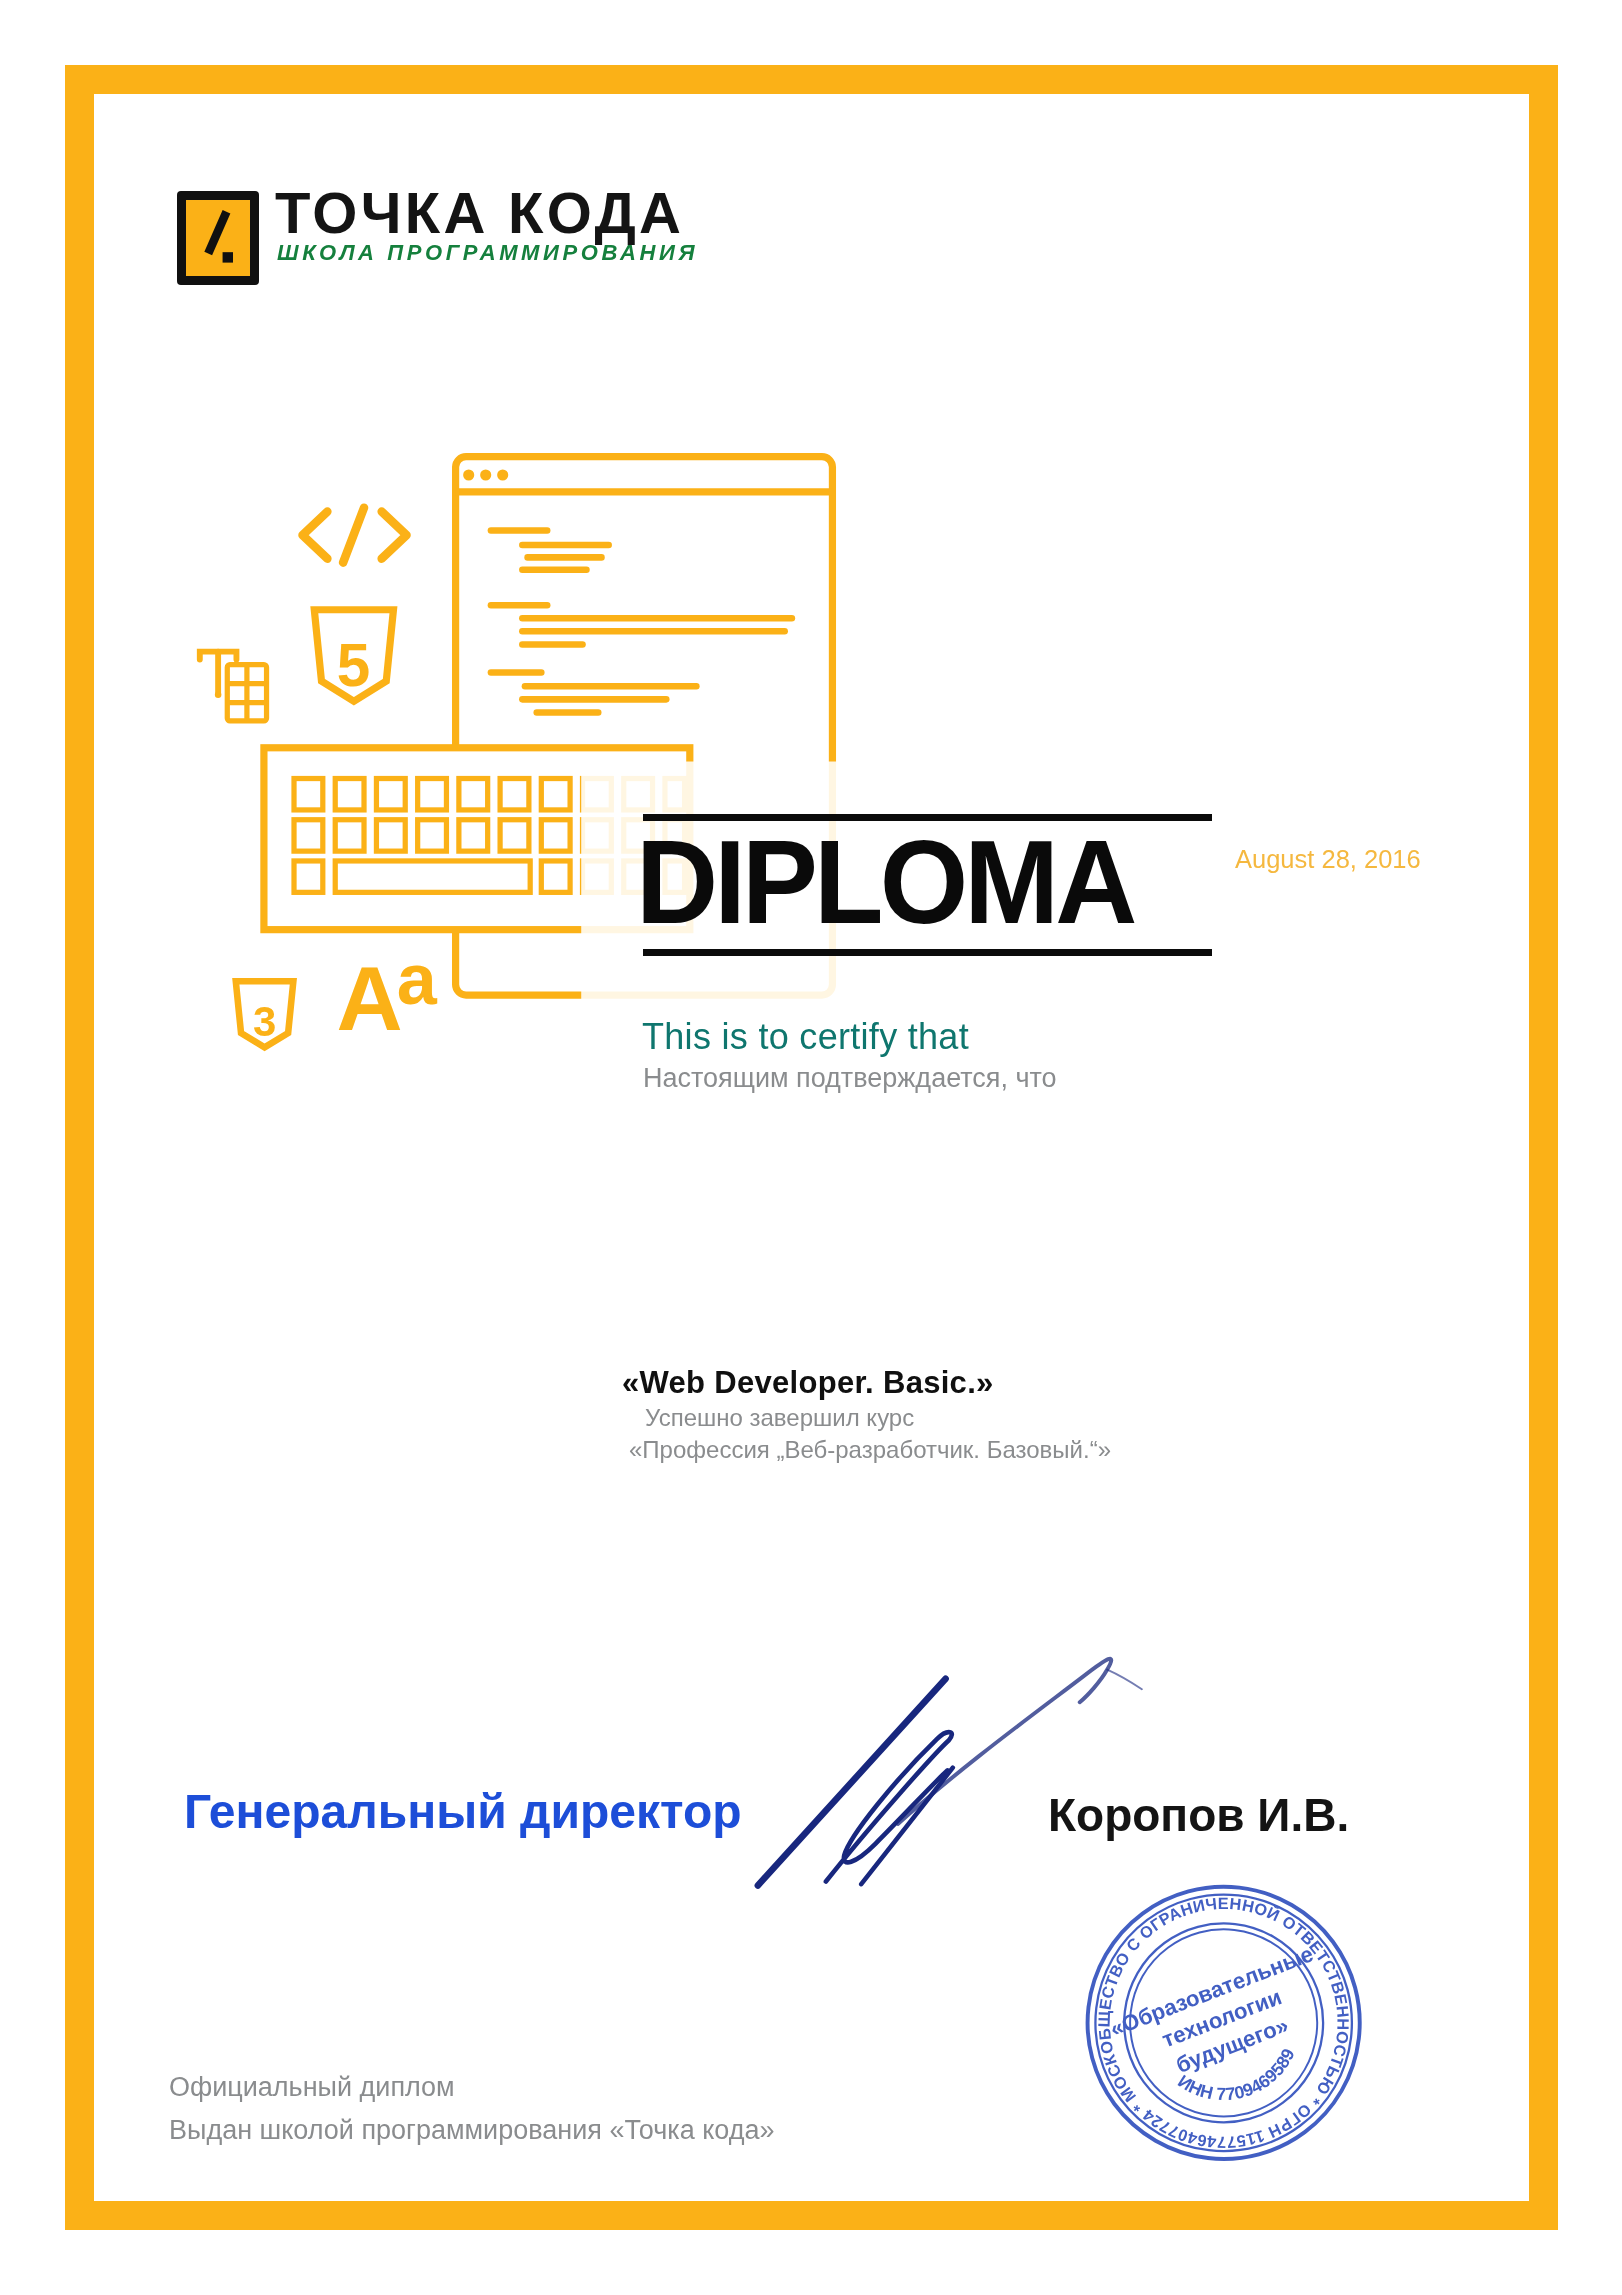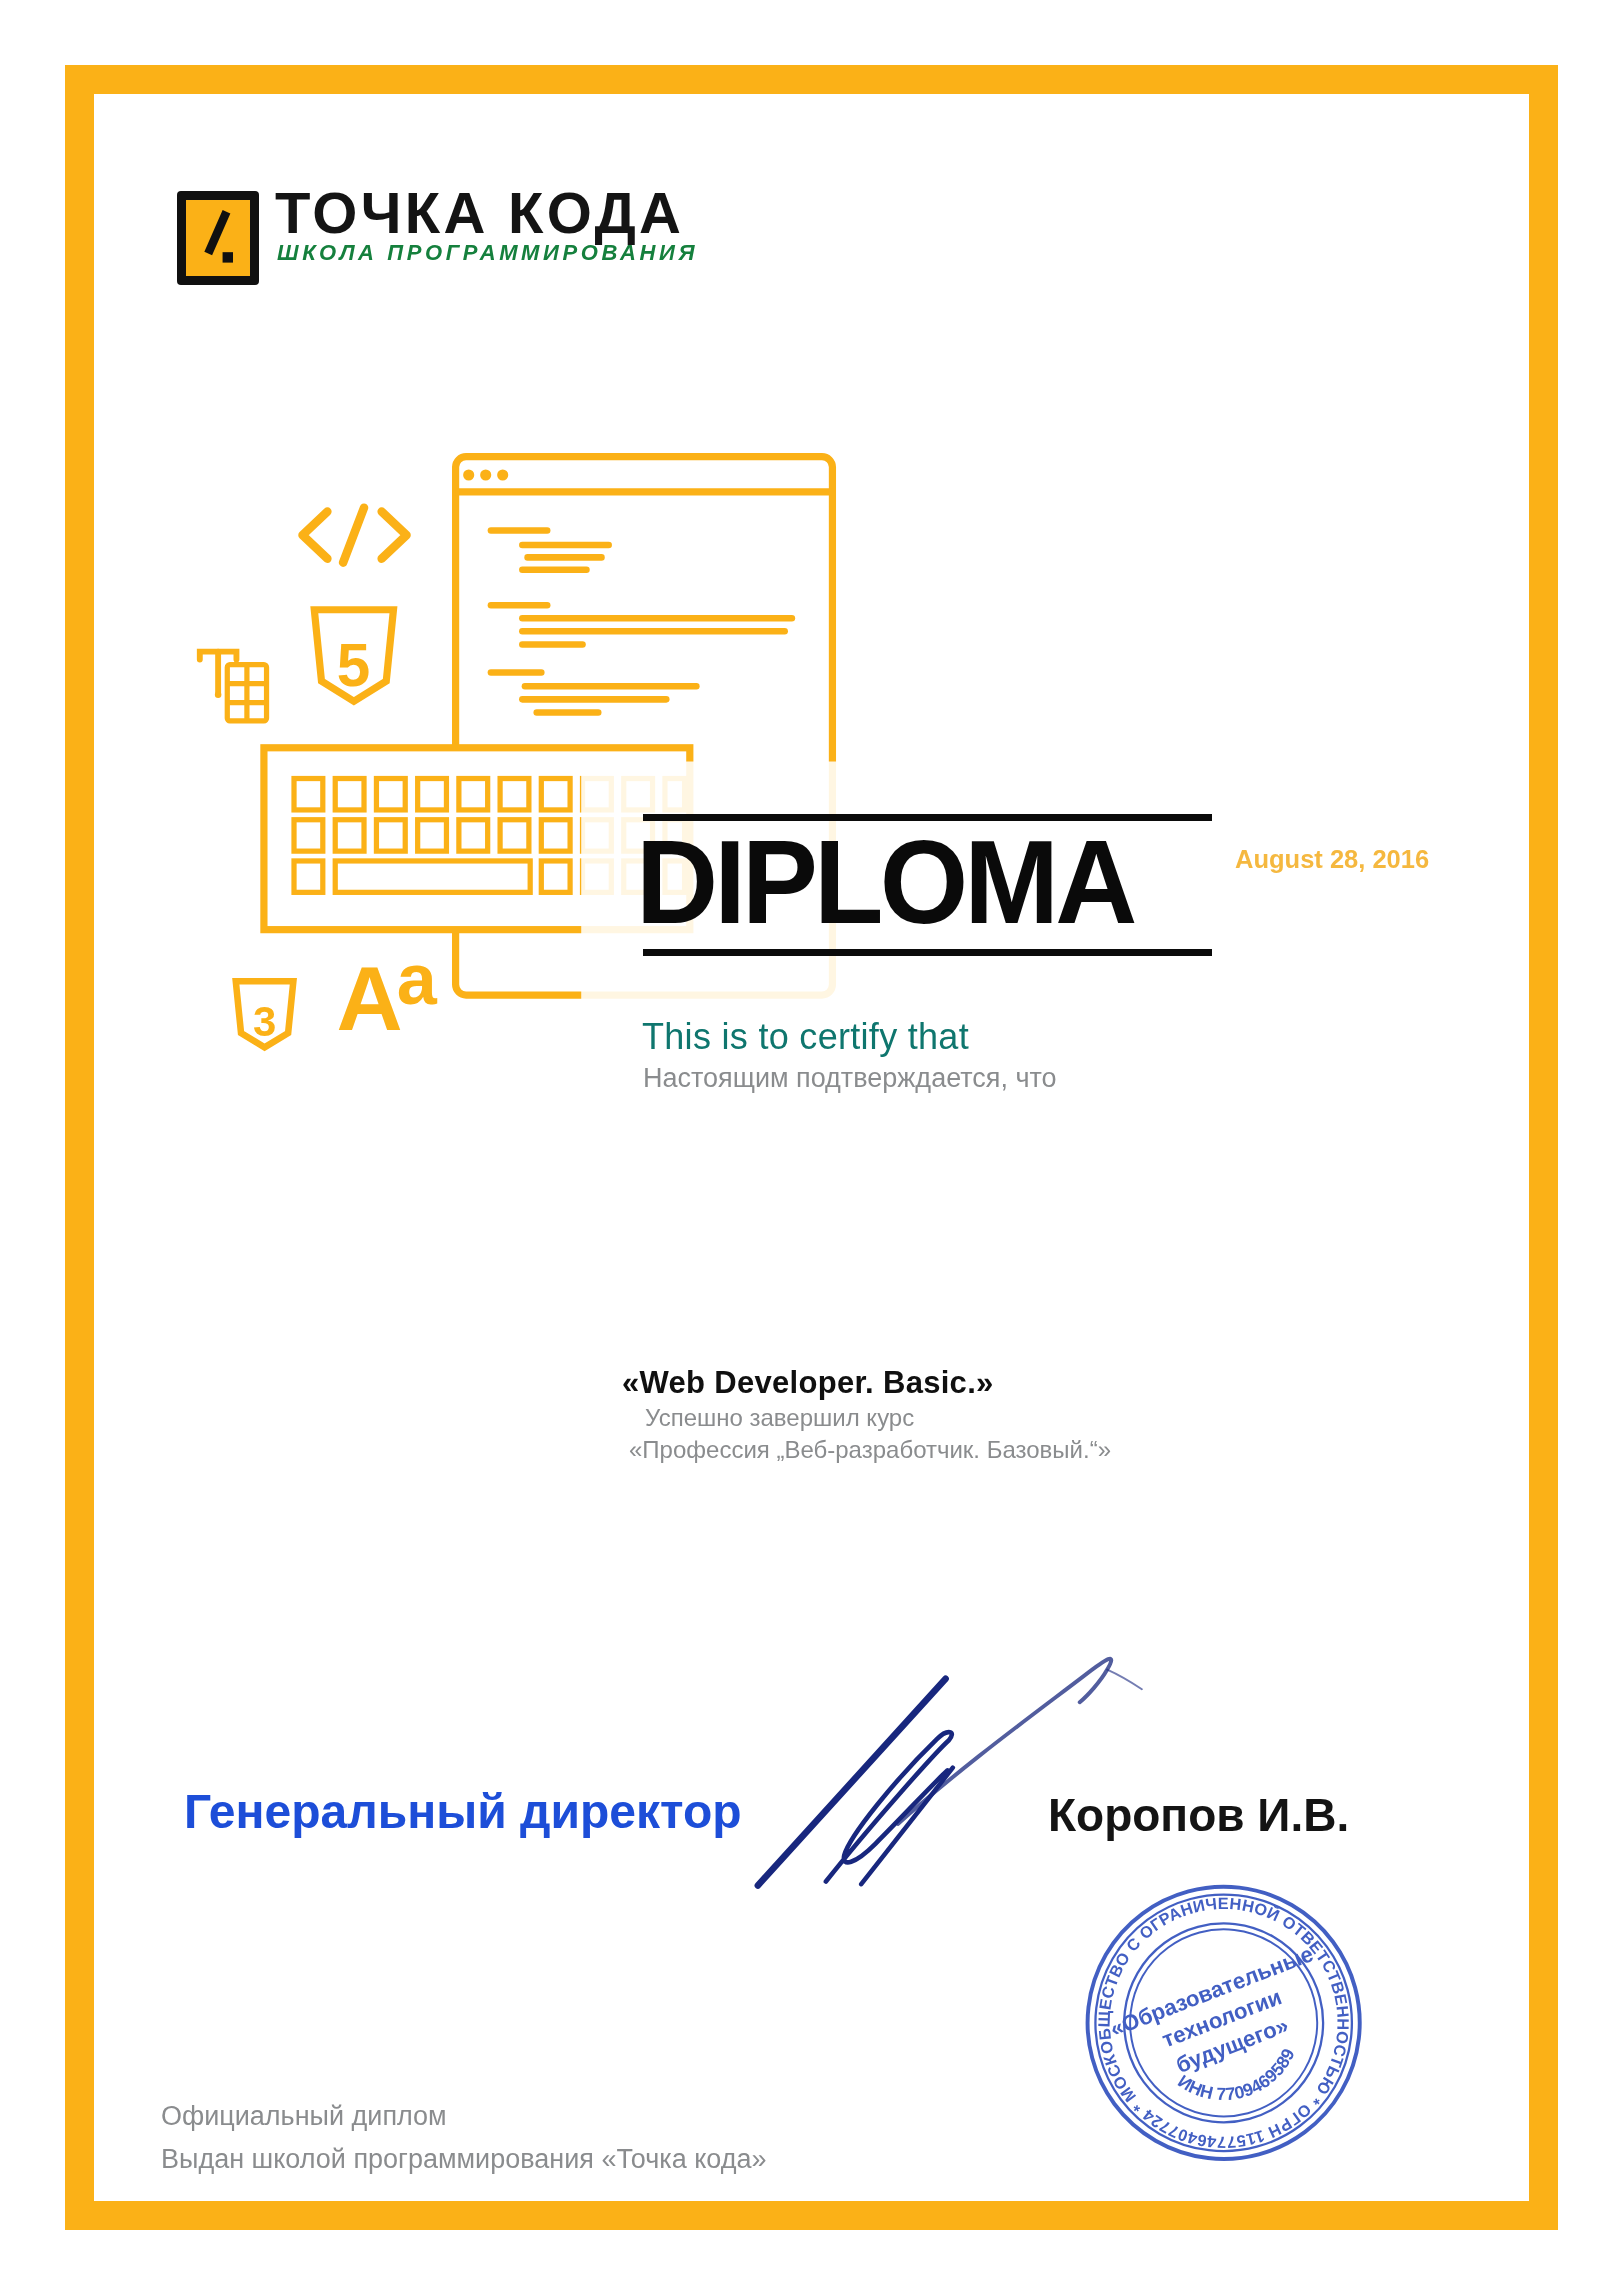--- a/index.html
+++ b/index.html
@@ -44,21 +44,21 @@
   .rule-top{top:814px;}
   .rule-bottom{top:949px;}
   .diploma-title{
     position:absolute;left:636px;top:823px;
     font-size:116px;font-weight:700;letter-spacing:-3.9px;color:#0A0A0A;
     line-height:1;white-space:nowrap;
     transform:scale(.98,1.02);transform-origin:left top;
   }
   .diploma-date{
     position:absolute;left:1235px;top:845px;
-    font-size:25.5px;font-weight:700;color:#F5B83F;white-space:nowrap;
+    font-size:25.5px;font-weight:400;color:#F5B83F;white-space:nowrap;
   }
   .certify-en{
     position:absolute;left:642px;top:1016px;
     font-size:36px;color:#0f766e;letter-spacing:0.3px;
   }
   .certify-ru{
     position:absolute;left:643px;top:1063px;
     font-size:27px;color:#8A8C8E;
   }
   .completed-en{
@@ -79,22 +79,22 @@
   }
   .director-role{
     position:absolute;left:184px;top:1784px;
     font-size:48px;font-weight:700;color:#1d4ed8;white-space:nowrap;
   }
   .director-name{
     position:absolute;left:1048px;top:1788px;
     font-size:46px;font-weight:700;color:#141414;white-space:nowrap;
   }
   .footer-block{
-    position:absolute;left:161px;top:2066px;
-    font-size:27px;line-height:1.6;color:#8A8C8E;margin-top:29px;
+    position:absolute;left:169px;top:2066px;
+    font-size:27px;line-height:1.6;color:#8A8C8E;
   }
   svg.layer{position:absolute;left:0;top:0;width:1623px;height:2295px;}
   .z1{z-index:1}.z2{z-index:2}.z3{z-index:3}.z4{z-index:4}
 </style>
 </head>
 <body>
 
 <div class="page">
 
   <div class="frame"></div>

